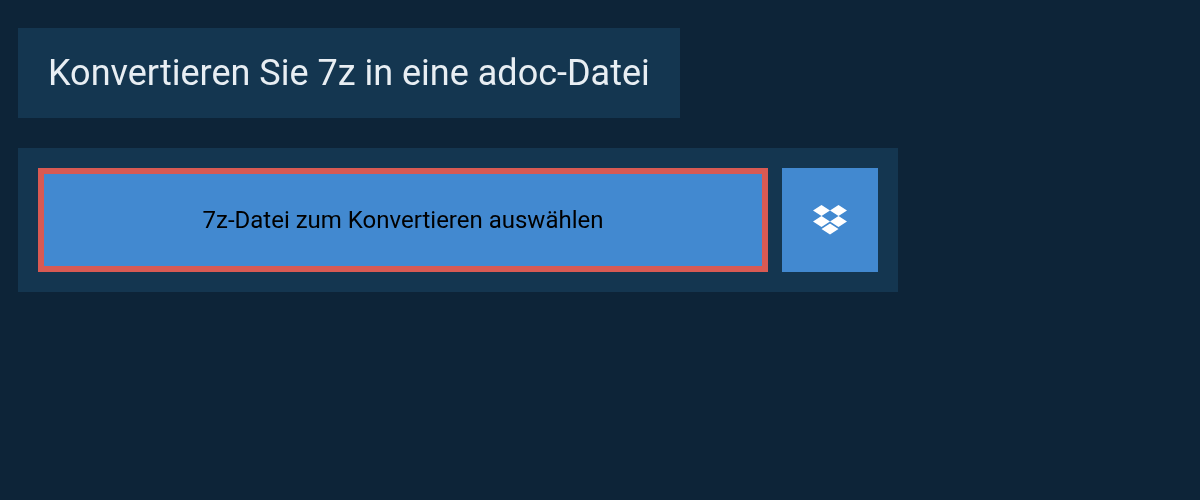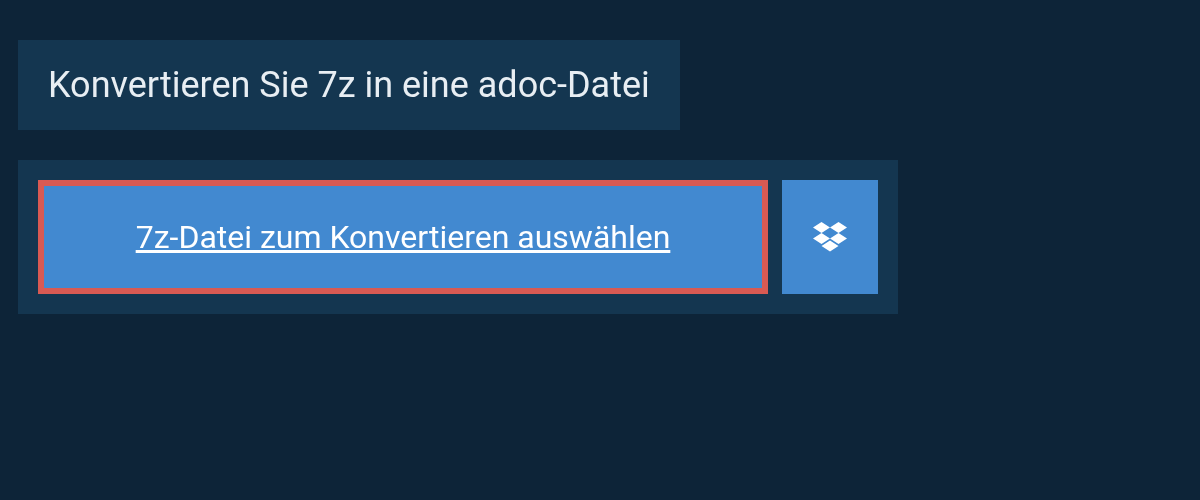--- a/index.html
+++ b/index.html
@@ -12,21 +12,21 @@
       height: 500px;
       background-color: #0d2438;
       font-family: -apple-system, BlinkMacSystemFont, "Segoe UI", Roboto, Helvetica, Arial, sans-serif;
       overflow: hidden;
     }
     .header-bar {
       background-color: #143650;
       padding: 24px 30px;
       display: inline-block;
       margin-left: 18px;
-      margin-top: 40px;
+      margin-top: 28px;
     }
     .header-title {
       color: #e8eef3;
       font-size: 36px;
       font-weight: 400;
     }
     .button-panel {
       background-color: #143650;
       margin-left: 18px;
       margin-top: 30px;
@@ -40,24 +40,23 @@
       flex: 1;
       background-color: #4289d0;
       border: 6px solid #d85a53;
       padding: 32px 20px;
       display: flex;
       align-items: center;
       justify-content: center;
       cursor: pointer;
     }
     .select-file-label {
-      color: #ffffff;
-      font-size: 32px;
+      color: #000000;
+      font-size: 24px;
       font-weight: 400;
-      text-decoration: underline;
     }
     .dropbox-button {
       width: 96px;
       background-color: #4289d0;
       display: flex;
       align-items: center;
       justify-content: center;
       cursor: pointer;
     }
     .dropbox-icon {

